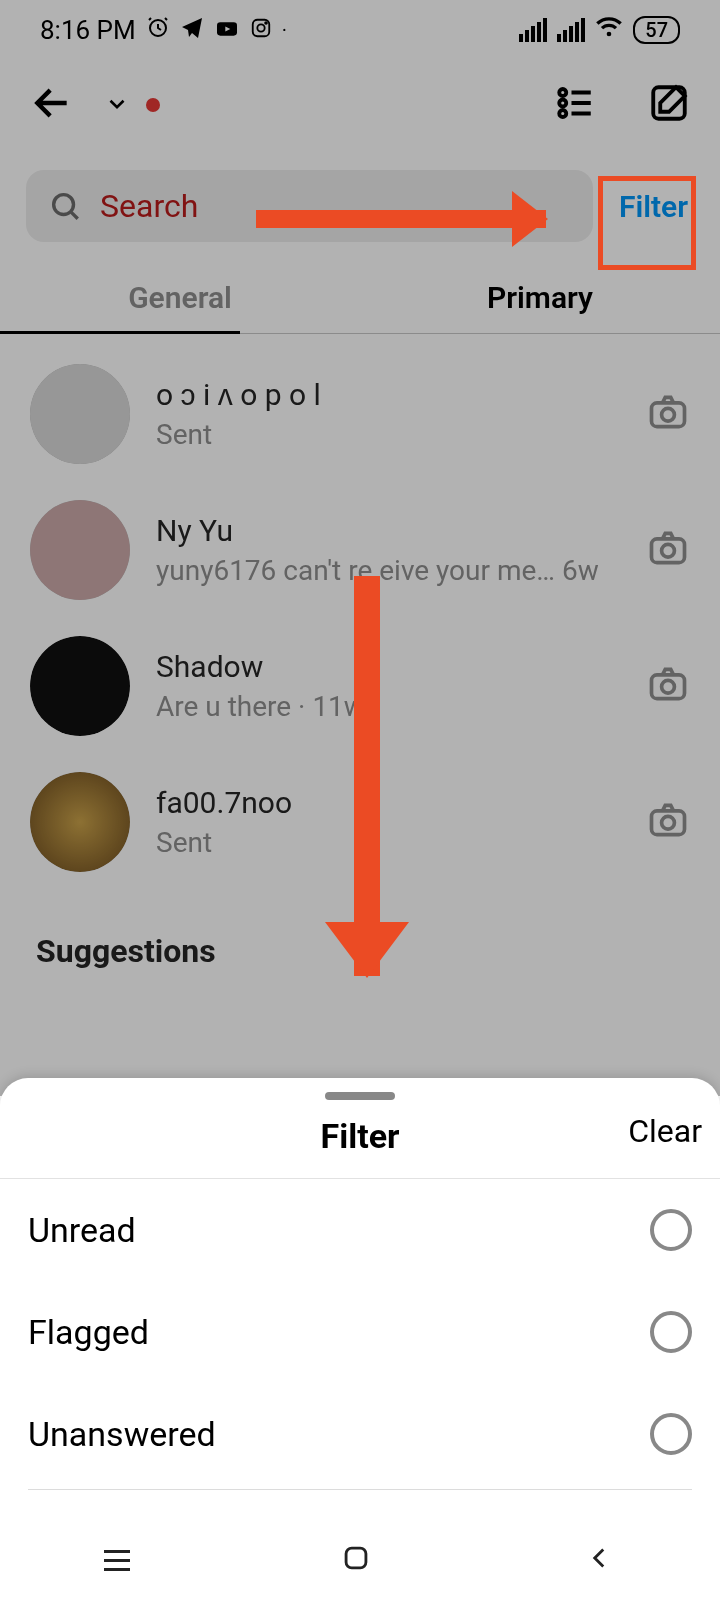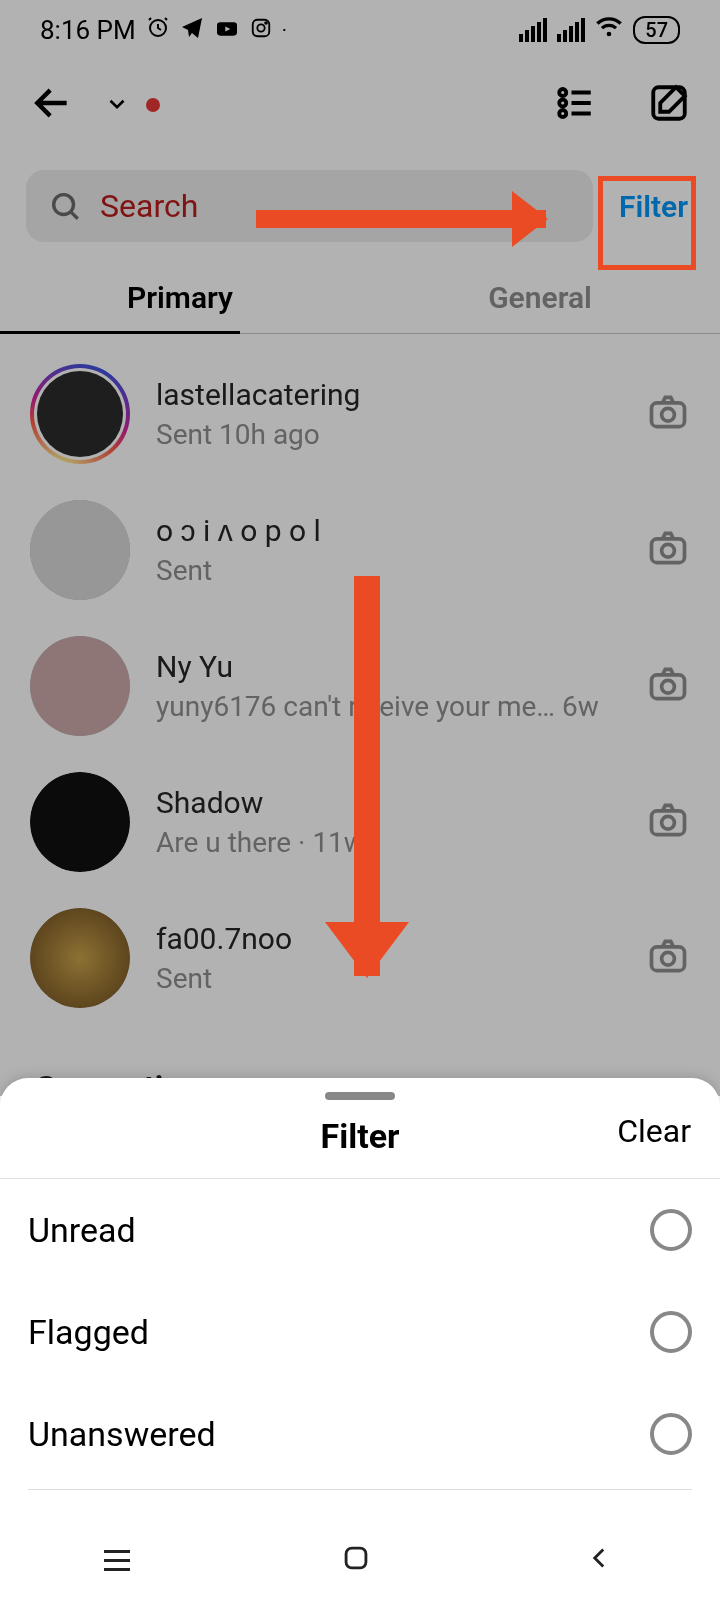--- a/index.html
+++ b/index.html
@@ -190,21 +190,21 @@
   }
   .sheet-header {
     position:relative;
     text-align:center;
     padding: 6px 0 22px;
     border-bottom:1px solid #e2e2e2;
   }
   .sheet-title { font-size:34px; font-weight:700; }
   .sheet-clear {
     position:absolute;
-    right:23px; top:0;
+    right:12px; top:0;
     font-size:32px;
     color:#000;
     padding:2px 6px;
   }
   .sheet-options { padding: 0 0 0 0;}
   .opt-row {
     display:flex;
     align-items:center;
     padding: 30px 28px;
     font-size:34px;
@@ -327,43 +327,27 @@
       <svg viewBox="0 0 24 24" fill="none" stroke-width="2.4">
           <circle cx="11" cy="11" r="7"></circle>
           <path d="M21 21l-4.5-4.5"></path>
         </svg>
       <span class="search-placeholder">Search</span>
     </div>
     <span class="filter-btn">Filter</span>
   </div>
 
   <div class="tabs" style="position:relative;">
+    <div class="tab tab-general">General</div>
     <div class="tab tab-primary">Primary</div>
-    <div class="tab tab-general">General</div>
     <div class="tab-underline" style="left:0; width:33.3%; bottom:-1px; position:absolute;"></div>
   </div>
 
   <div class="chat-list">
 
-    <div class="chat-item">
-      <div class="avatar story-ring">
-          <div class="inner">
-            <div class="img" style="background:#2b2b2b;"></div>
-          </div>
-        </div>
-      <div class="chat-text">
-        <div class="chat-name">lastellacatering</div>
-        <div class="chat-sub">Sent 10h ago</div>
-      </div>
-      <span class="camera-icon"><svg viewBox="0 0 24 24">
-            <rect x="3" y="7" width="18" height="13" rx="3"></rect>
-            <circle cx="12" cy="13.5" r="3.5"></circle>
-            <path d="M9 7l1.5-3h3L15 7"></path>
-          </svg></span>
-    </div>
 
     <div class="chat-item">
       <div class="avatar">
           <div class="img" style="background:#d9d9d9;"></div>
         </div>
       <div class="chat-text">
         <div class="chat-name">o ᴐ i ʌ o p o l</div>
         <div class="chat-sub">Sent</div>
       </div>
       <span class="camera-icon"><svg viewBox="0 0 24 24">

